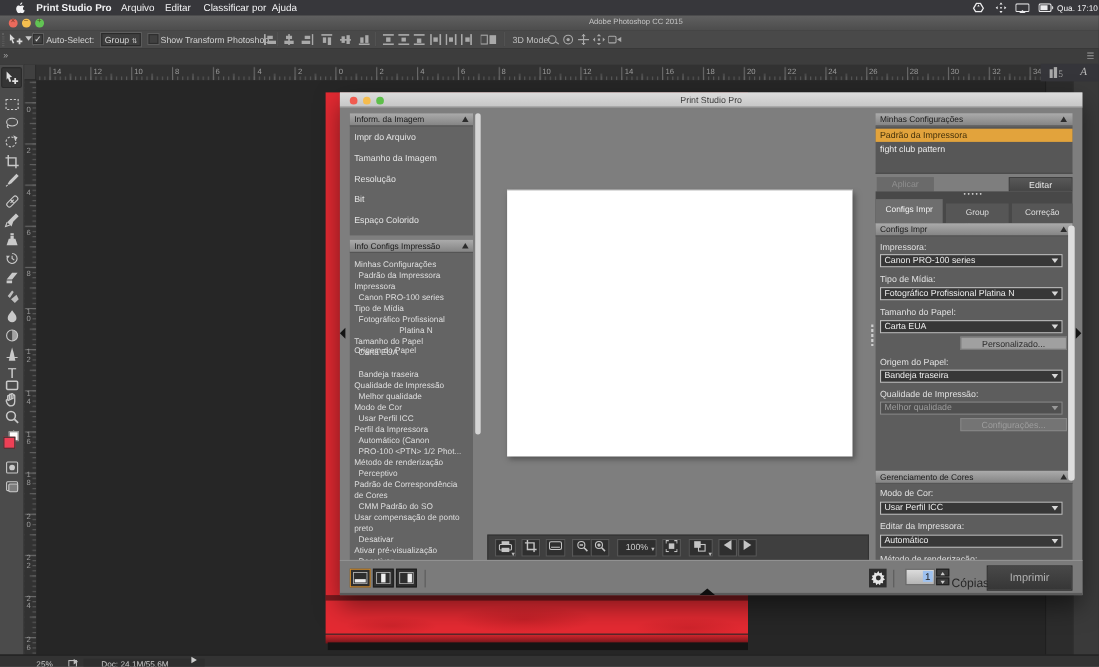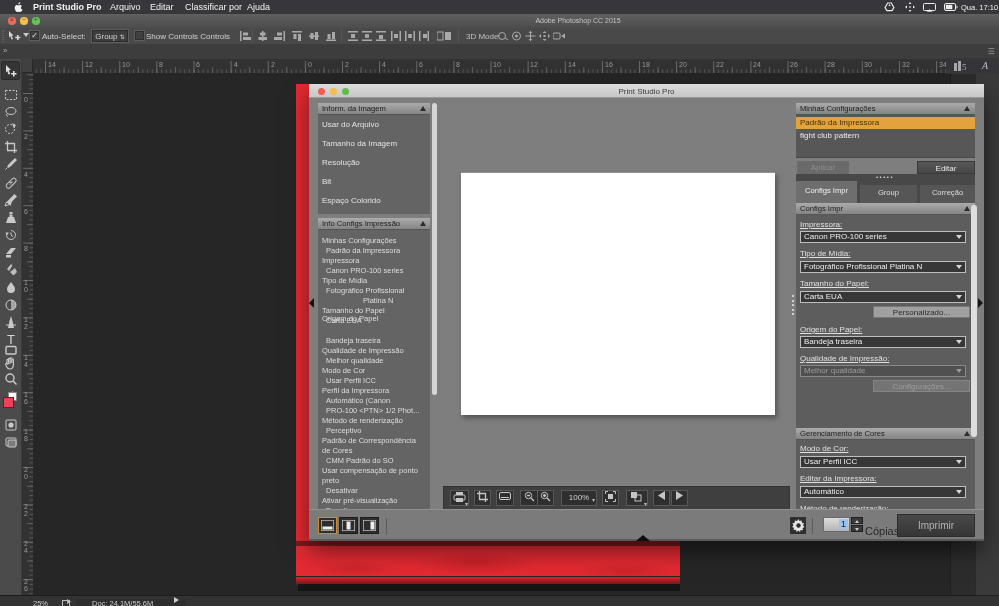--- a/index.html
+++ b/index.html
@@ -65,21 +65,21 @@
 
 
 #page { position:absolute; left:152px; top:88px; width:314px; height:243px; background:#fff; border-top:1px solid #909090; box-shadow:2px 3px 5px rgba(45,45,45,.55); }
 #ptoolbar { position:absolute; left:134px; top:402px; width:347px; height:24px; background:#3f3f3f; border:1px solid #333; }
 .pbtn { position:absolute; top:3px; height:16px; background:#2f2f2f; border:1px solid #585858; color:#cfcfcf; text-align:center; }
 .pbtn svg { display:block; margin:0 auto; }
 
 
 .rphead { position:absolute; left:487px; width:179px; height:12px; background:linear-gradient(#ababab,#848484); color:#1b1b1b; font-size:7.6px; line-height:12px; padding-left:4px; border-bottom:1px solid #555; }
 .rphead .arr { position:absolute; right:5px; top:3px; width:0; height:0; border-left:3.5px solid transparent; border-right:3.5px solid transparent; border-bottom:5px solid #2c2c2c; }
-.rlbl { position:absolute; left:491px; color:#e0e0e0; font-size:8px;text-decoration:underline; }
+.rlbl { position:absolute; left:491px; color:#e0e0e0; font-size:8px; }
 .dd { position:absolute; left:491px; width:166px; height:12px; background:#373737; border:1px solid #bebebe; color:#ededed; font-size:8px; line-height:10px; padding-left:3px; white-space:nowrap; }
 .dd .dar { position:absolute; right:3px; top:3px; width:0; height:0; border-left:3px solid transparent; border-right:3px solid transparent; border-top:4.5px solid #d8d8d8; }
 .dd.dis { background:#505050; border-color:#888; color:#9c9c9c; }
 .dd.dis .dar { border-top-color:#999; }
 .btn { position:absolute; font-size:8px; text-align:center; }
 #rscroll { position:absolute; left:662px; top:121px; width:6px; height:232px; background:#dedede; border-radius:3px; }
 
 
 #dbot { position:absolute; left:0; top:425px; width:675px; height:32px; background:#7b7b7b; border-top:1px solid #919191; border-bottom:2px solid #5a5a5a; }
 .laybtn { position:absolute; top:433px; width:19px; height:17px; background:#2e2e2e; border:1px solid #1d1d1d; }
@@ -139,21 +139,21 @@
   <svg style="position:absolute;left:8px;top:3px;" width="13" height="11" viewBox="0 0 13 11">
       <path fill="#d8d8d8" d="M1 0l4.5 4.5-2 .3L5 8 3.6 8.6 2.1 5 1 6.5z"></path>
       <path fill="#d8d8d8" d="M8 4h2v2.2h2.2v2H10v2.2H8V8.2H5.8v-2H8z" transform="scale(.8) translate(3.2,1)"></path>
     </svg>
   <span class="t" style="left:23px;top:5px;width:0;height:0;border-left:3px solid transparent;border-right:3px solid transparent;border-top:4px solid #c9c9c9;"></span>
   <div class="sep" style="left:30px;"></div>
   <div class="cbx" style="left:30px;">✓</div>
   <span class="t" style="left:42px;">Auto-Select:</span>
   <span class="t" style="left:92px;top:1.5px;width:36px;height:12px;background:#3e3e3e;border:1px solid #2a2a2a;box-shadow:0 0 0 1px #5e5e5e;font-size:8px;line-height:11px;text-align:center;position:absolute;">Group <span style="font-size:6px;">⇅</span></span>
   <div class="cbx" style="left:135px;"></div>
-  <span class="t" style="left:146px;">Show Controls Controls</span>
+  <span class="t" style="left:146px;">Show Transform Photoshop</span>
   <div class="sep" style="left:252px;"></div>
   <div class="ai" style="left:240px;">
       <svg width="11" height="10">
         <rect x="0" y="0" width="1.5" height="10" fill="#a9a9a9"></rect>
         <rect x="3" y="1.5" width="5" height="3" fill="#a9a9a9"></rect>
         <rect x="3" y="6" width="8" height="3" fill="#a9a9a9"></rect>
       </svg>
     </div>
   <div class="ai" style="left:257px;">
       <svg width="11" height="10">
@@ -512,21 +512,21 @@
 <div id="dlg" class="abs">
   <div id="dlgtitle">
     <div class="dtl" style="left:9px; background:#f15b50;"></div>
     <div class="dtl" style="left:21px; background:#f6bc4e;"></div>
     <div class="dtl" style="left:33px; background:#5ebf4a;"></div>
     <div class="txt">Print Studio Pro</div>
   </div>
 
   <div class="lpanel" style="top:19px; height:111px;"></div>
   <div class="phead" style="top:19px;">Inform. da Imagem<span class="arr"></span></div>
-  <div class="pitem" style="top:36px;">Usar do Arquivo</div>
+  <div class="pitem" style="top:36px;">Impr do Arquivo</div>
   <div class="pitem" style="top:55px;">Tamanho da Imagem</div>
   <div class="pitem" style="top:74px;">Resolução</div>
   <div class="pitem" style="top:93px;">Bit</div>
   <div class="pitem" style="top:112px;">Espaço Colorido</div>
 
   <div class="lpanel" style="top:134px; height:299px;"></div>
   <div class="phead" style="top:134px;">Info Configs Impressão<span class="arr"></span></div>
   <div id="lscroll"></div>
 
   <div class="li" style="left:13px;top:152px;">Minhas Configurações</div>

